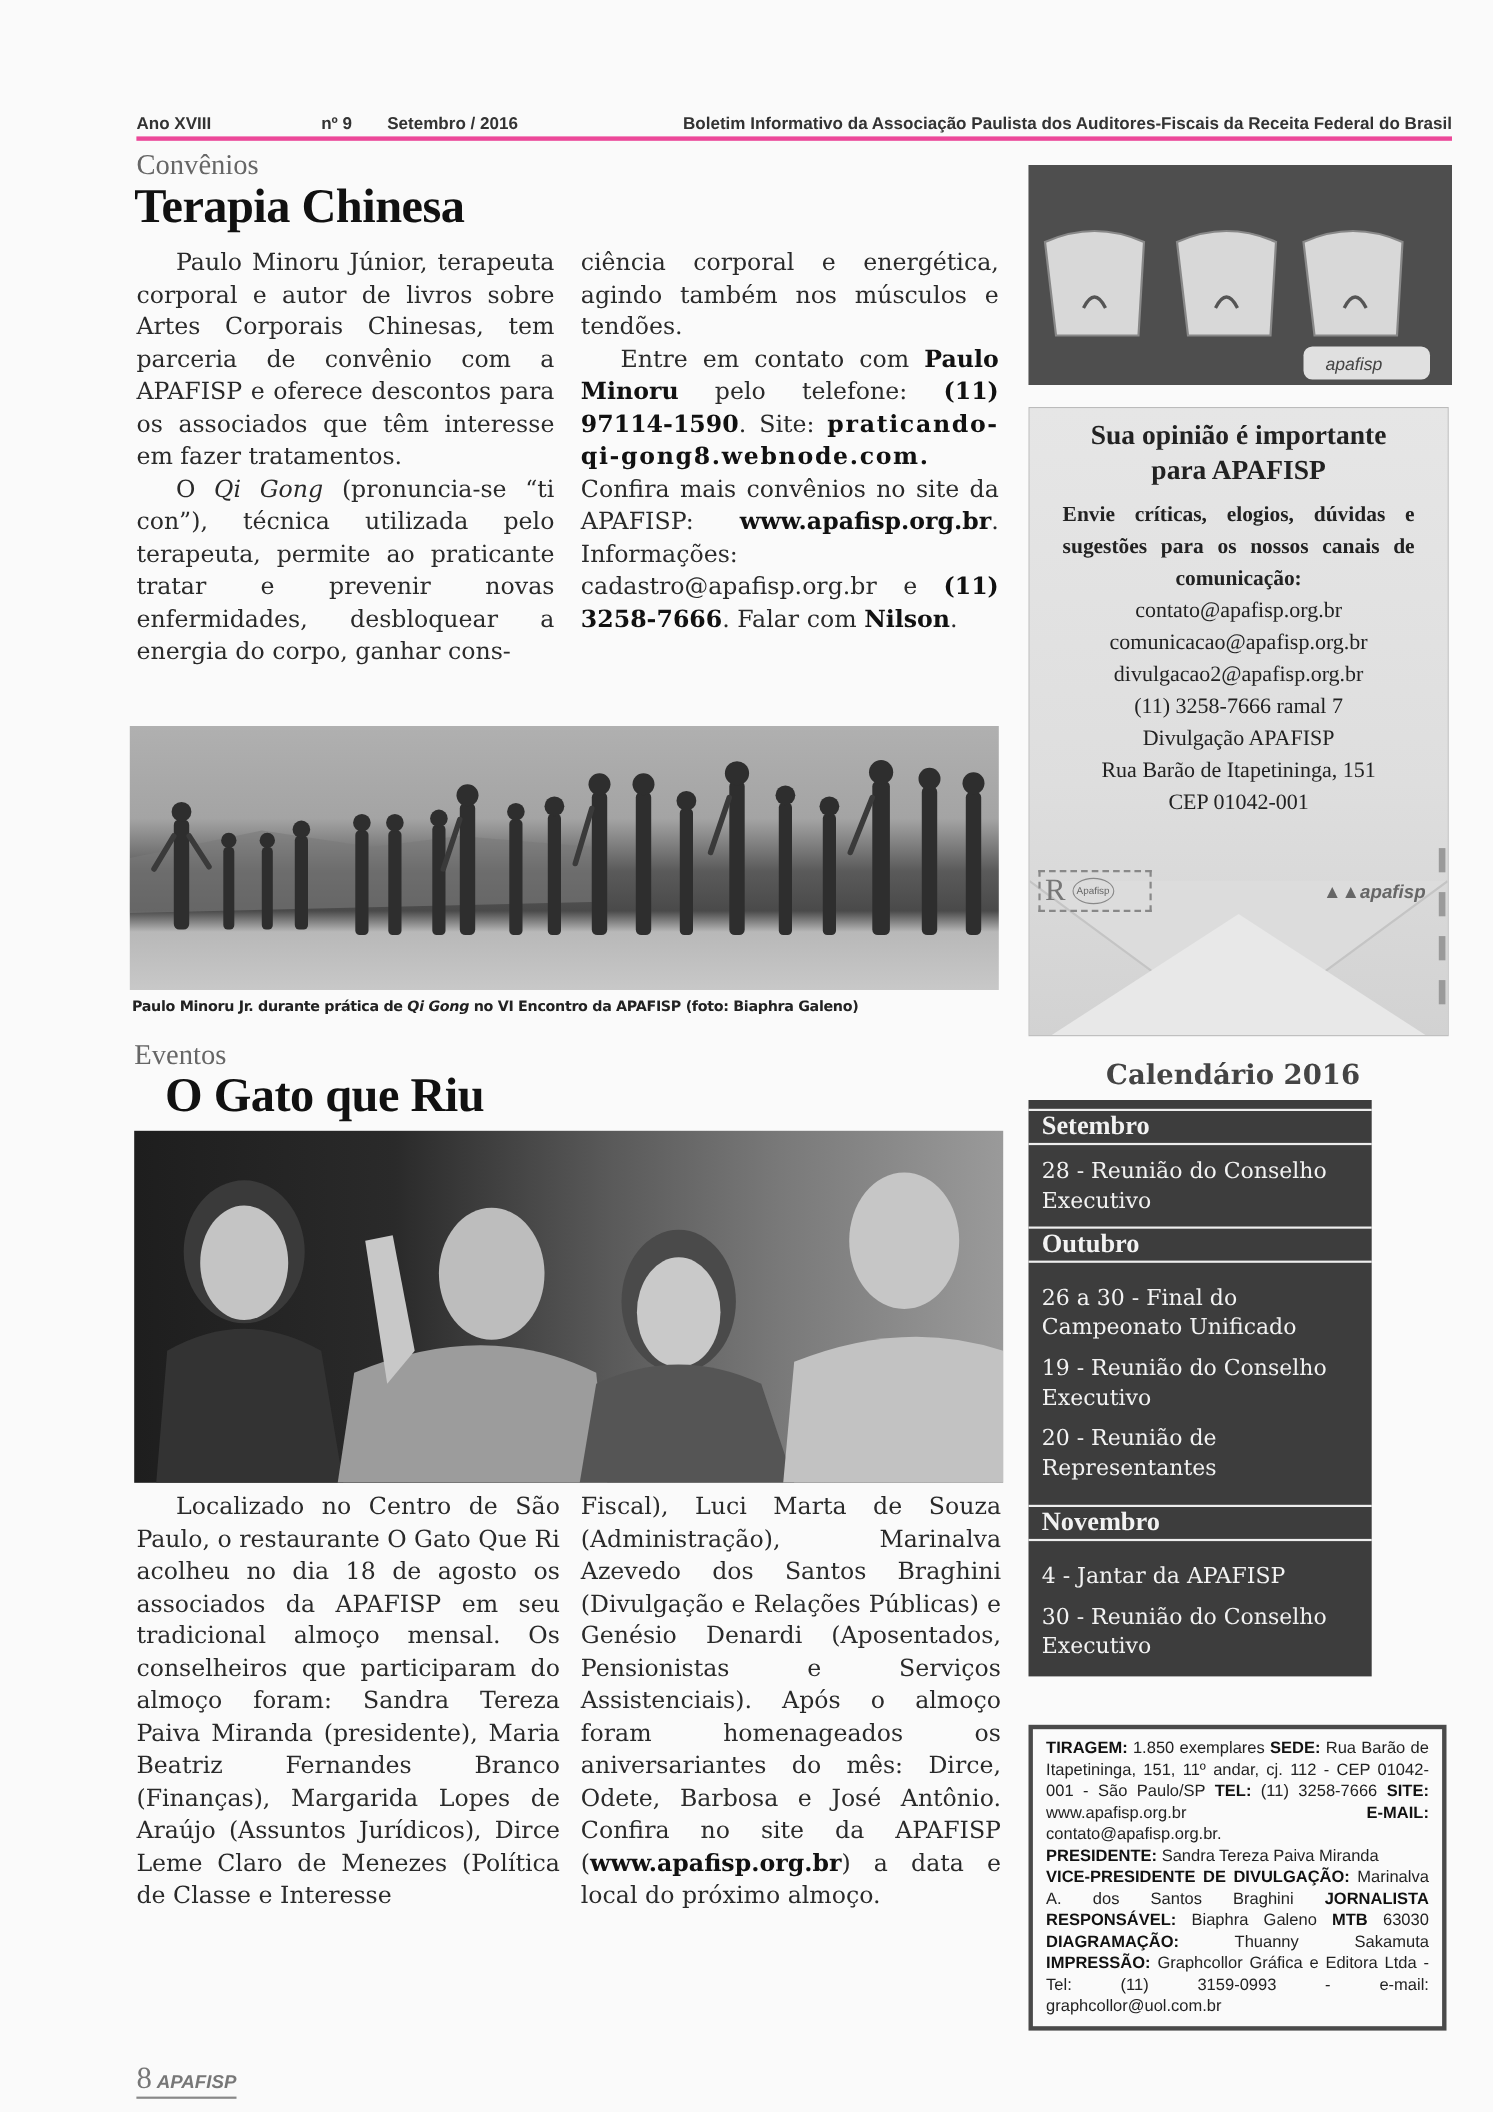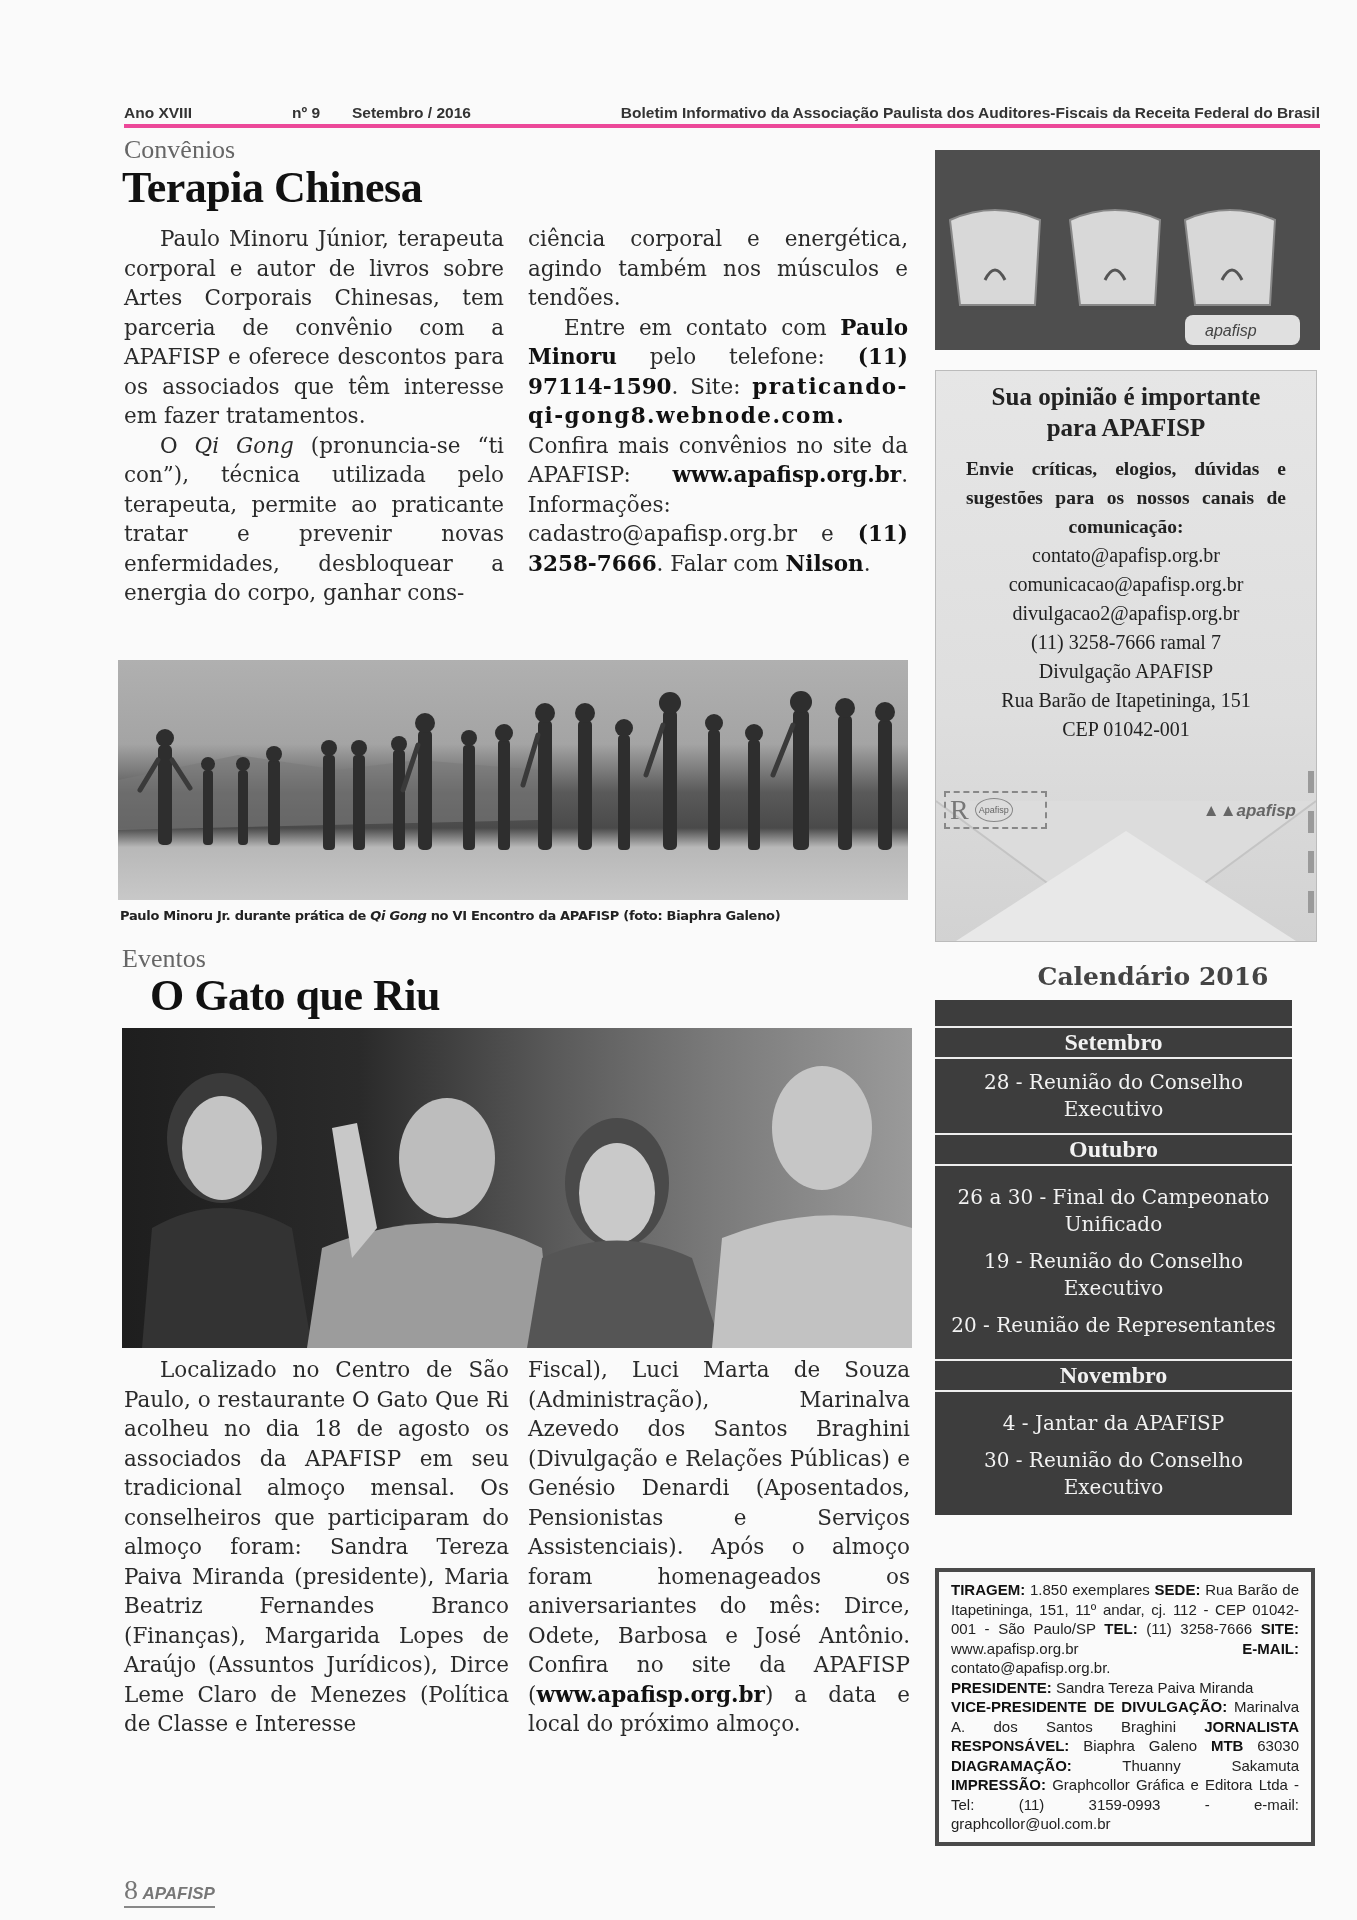--- a/index.html
+++ b/index.html
@@ -194,22 +194,22 @@
   </div>
   <div class="abs" style="left:8px; top:420px; width:95px; height:34px; border:2px dashed #888; display:flex; align-items:center; gap:6px; padding-left:4px;">
     <span style="font-family:'Liberation Serif',serif; font-size:28px; color:#777;">R</span>
     <span style="font-family:'Liberation Sans',sans-serif; font-size:9px; color:#666; border:1px solid #888; border-radius:50%; padding:6px 3px;">Apafisp</span>
   </div>
   <div class="abs" style="right:20px; top:430px; font-family:'Liberation Sans',sans-serif; font-style:italic; font-weight:bold; font-size:17px; color:#666;">
     <span>▲▲</span><span>apafisp</span>
   </div>
 </div>
 
-<div class="abs calendar-title" style="left:963px; top:962px; width:380px;">Calendário 2016</div>
-<div class="abs cal" style="left:935px; top:1000px; width:357px; padding-top:26px;text-align:center;">
+<div class="abs calendar-title" style="left:931px; top:962px; width:380px;">Calendário 2016</div>
+<div class="abs cal" style="left:935px; top:1000px; width:312px; padding-top:8px;">
   <div class="cal-month">Setembro</div>
   <div class="cal-items">
     <div class="cal-item">28 - Reunião do Conselho Executivo</div>
   </div>
   <div class="cal-month">Outubro</div>
   <div class="cal-items" style="padding-top:18px; padding-bottom:20px;">
     <div class="cal-item">26 a 30 - Final do Campeonato Unificado</div>
     <div class="cal-item">19 - Reunião do Conselho Executivo</div>
     <div class="cal-item">20 - Reunião de Representantes</div>
   </div>

